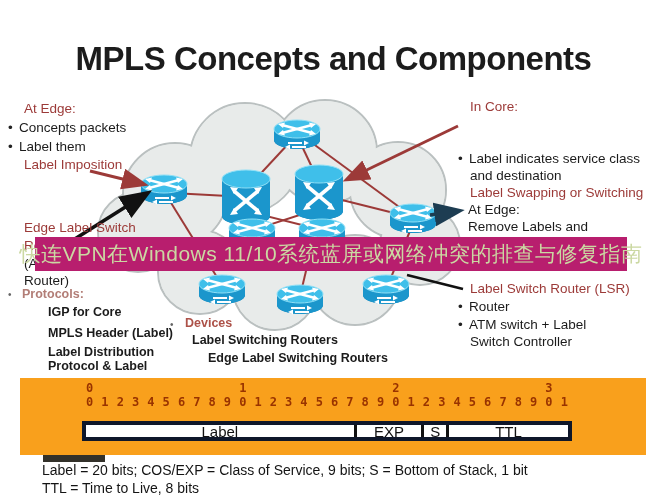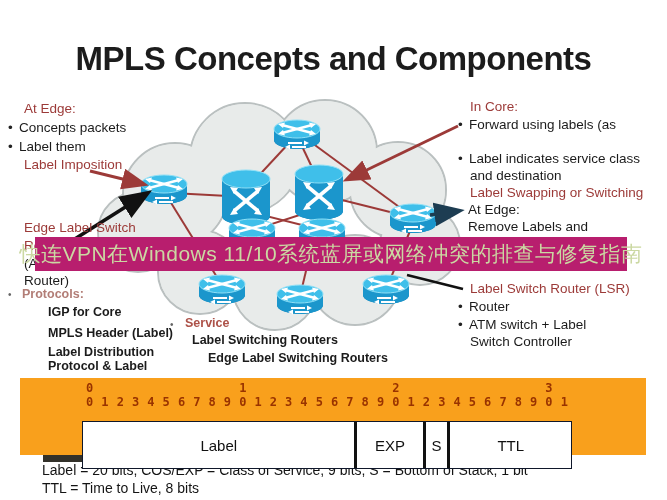--- a/index.html
+++ b/index.html
@@ -24,22 +24,22 @@
   #banner{left:35px;top:237px;width:592px;height:34px;background:var(--banner-bg);
     display:flex;align-items:center;justify-content:center;z-index:50;}
   #banner span{font-size:21px;color:var(--banner-text);letter-spacing:0.5px;}
   
   #panel{left:20px;top:378px;width:626px;height:77px;background:var(--orange);z-index:10;}
   #panel-shadow{left:43px;top:455px;width:62px;height:7px;background:#33312a;z-index:9;}
   .bitnum{position:absolute;transform:translateX(-50%);top:0;
     font-family:"DejaVu Sans Mono",monospace;font-weight:700;font-size:12px;color:var(--digit);}
   #tens-row{position:absolute;left:0;top:3px;width:100%;height:14px;}
   #digits-row{position:absolute;left:0;top:17px;width:100%;height:14px;}
-  #fields-row{position:absolute;left:62px;top:43px;width:490px;height:48px;display:flex;
-    border:1px solid #0f172a;background:#701a75;}
+  #fields-row{position:absolute;left:62px;top:43px;width:490px;height:20px;display:flex;
+    border:4px solid #0f172a;background:#701a75;}
   .field{display:flex;align-items:center;justify-content:center;font-size:15px;
     color:#111;background:#fff;border-left:3px solid #111;overflow:hidden;}
   .field:first-child{border-left:none;}
   .caption{font-size:14px;color:#141414;}
   svg{position:absolute;left:0;top:0;}
 </style>
 </head>
 <body>
 
 <div id="slide">
@@ -149,26 +149,25 @@
   <div class="abs t13" style="left:24px;top:273px">Router)</div>
 
   <div class="abs sbullet" style="left:8px;top:289px">•</div>
   <div class="abs t12b" style="left:22px;top:287px;color:var(--protocols)">Protocols:</div>
   <div class="abs t12b" style="left:48px;top:305px">IGP for Core</div>
   <div class="abs t12b" style="left:48px;top:326px">MPLS Header (Label)</div>
   <div class="abs t12b" style="left:48px;top:345px">Label Distribution</div>
   <div class="abs t12b" style="left:48px;top:359px">Protocol &amp; Label</div>
 
   <div class="abs sbullet" style="left:170px;top:319px">•</div>
-  <div class="abs t12b" style="left:185px;top:316px;color:var(--devices)">Service</div>
+  <div class="abs t12b" style="left:185px;top:316px;color:var(--devices)">Devices</div>
   <div class="abs t12b" style="left:192px;top:333px">Label Switching Routers</div>
   <div class="abs t12b" style="left:208px;top:351px">Edge Label Switching Routers</div>
 
   <div class="abs t13 maroon" style="left:470px;top:99px">In Core:</div>
-  <div class="abs t13" style="left:458px;top:117px"><span class="bullet">•</span><span>Forward using labels (as</span></div>
   <div class="abs t13" style="left:458px;top:151px"><span class="bullet">•</span><span>Label indicates service class</span></div>
   <div class="abs t13" style="left:470px;top:168px"><span class="u">and</span><span> destination</span></div>
   <div class="abs t13 maroon" style="left:470px;top:185px">Label Swapping or Switching</div>
   <div class="abs t13" style="left:468px;top:202px">At Edge:</div>
   <div class="abs t13" style="left:468px;top:219px">Remove Labels and</div>
   <div class="abs t13 maroon" style="left:470px;top:281px">Label Switch Router (LSR)</div>
   <div class="abs t13" style="left:458px;top:299px"><span class="bullet">•</span><span>Router</span></div>
   <div class="abs t13" style="left:458px;top:317px"><span class="bullet">•</span><span>ATM switch + Label</span></div>
   <div class="abs t13" style="left:470px;top:334px">Switch Controller</div>
 

